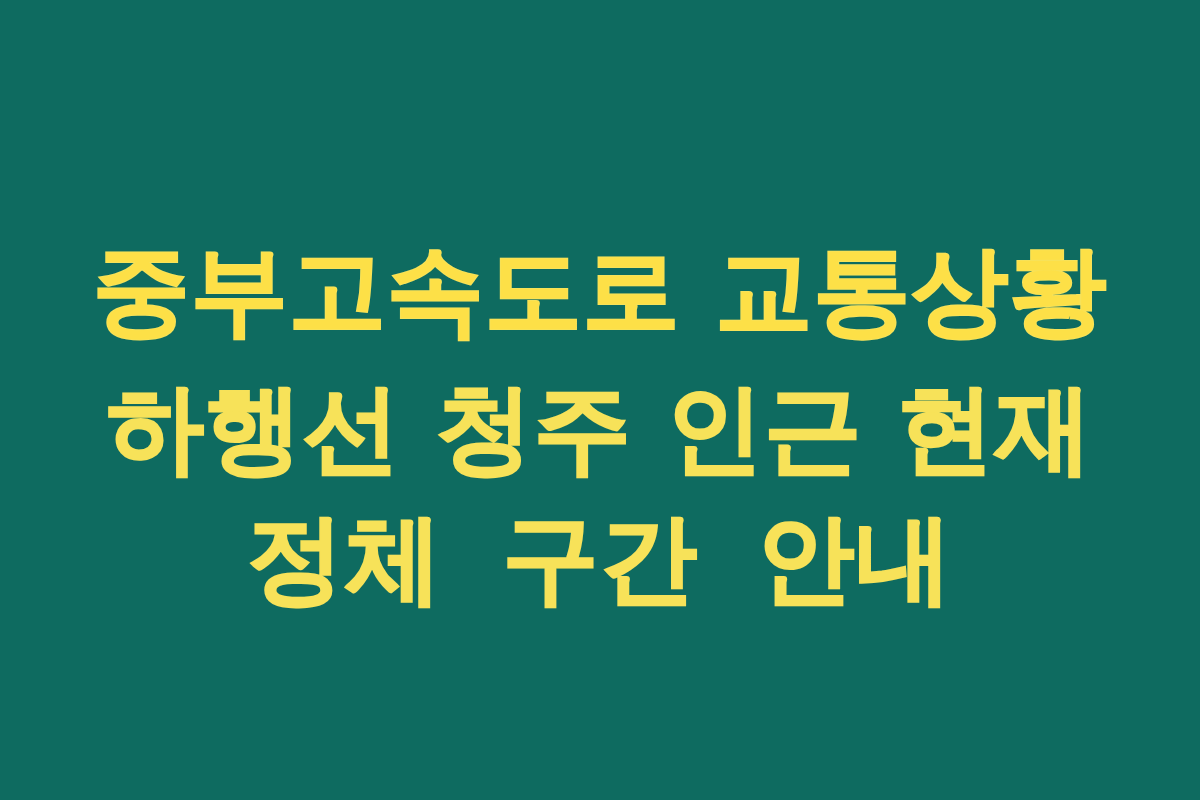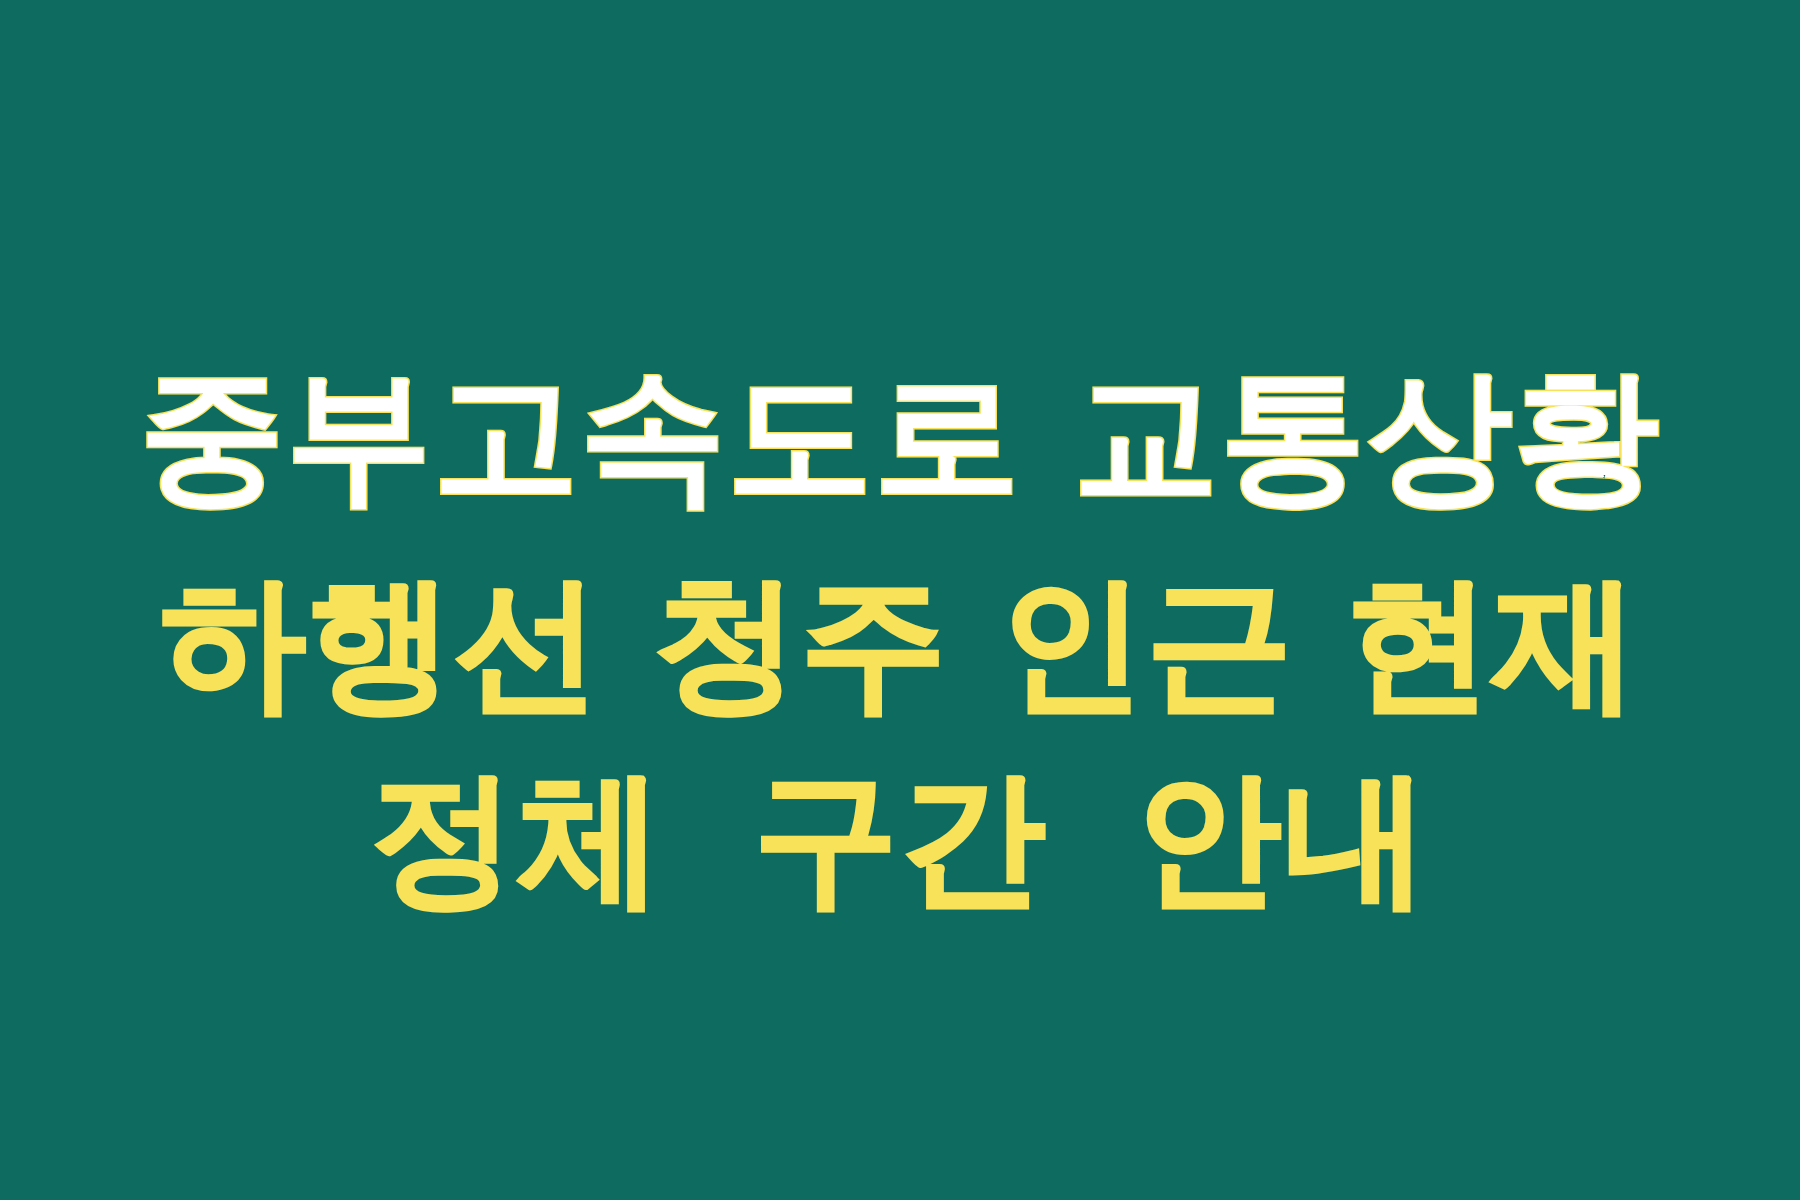--- a/index.html
+++ b/index.html
@@ -63,21 +63,21 @@
   .line-2 { font-size: 97px; }
   .line-3 { font-size: 97px; font-family: Liberation Mono, monospace; }
 </style>
 </head>
 <body style="background: rgb(14, 107, 96);">
 
 <div class="poster" style="background: rgb(14, 107, 96);">
 
   <div class="headline-block">
 
-    <span class="headline-line line-1" style="color: #ffffff; -webkit-text-stroke: 2px rgb(247, 226, 89);">중부고속도로 교통상황</span>
+    <span class="headline-line line-1" style="color: #fde047; -webkit-text-stroke: 2px rgb(247, 226, 89);">중부고속도로 교통상황</span>
 
     <span class="headline-line line-2" style="color: rgb(247, 226, 89); -webkit-text-stroke: 2px rgb(247, 226, 89);">하행선 청주 인근 현재</span>
 
     <span class="headline-line line-3" style="color: rgb(247, 226, 89); -webkit-text-stroke: 2px rgb(247, 226, 89);">정체 구간 안내</span>
 
   </div>
 
 </div>
 
 </body></html>

